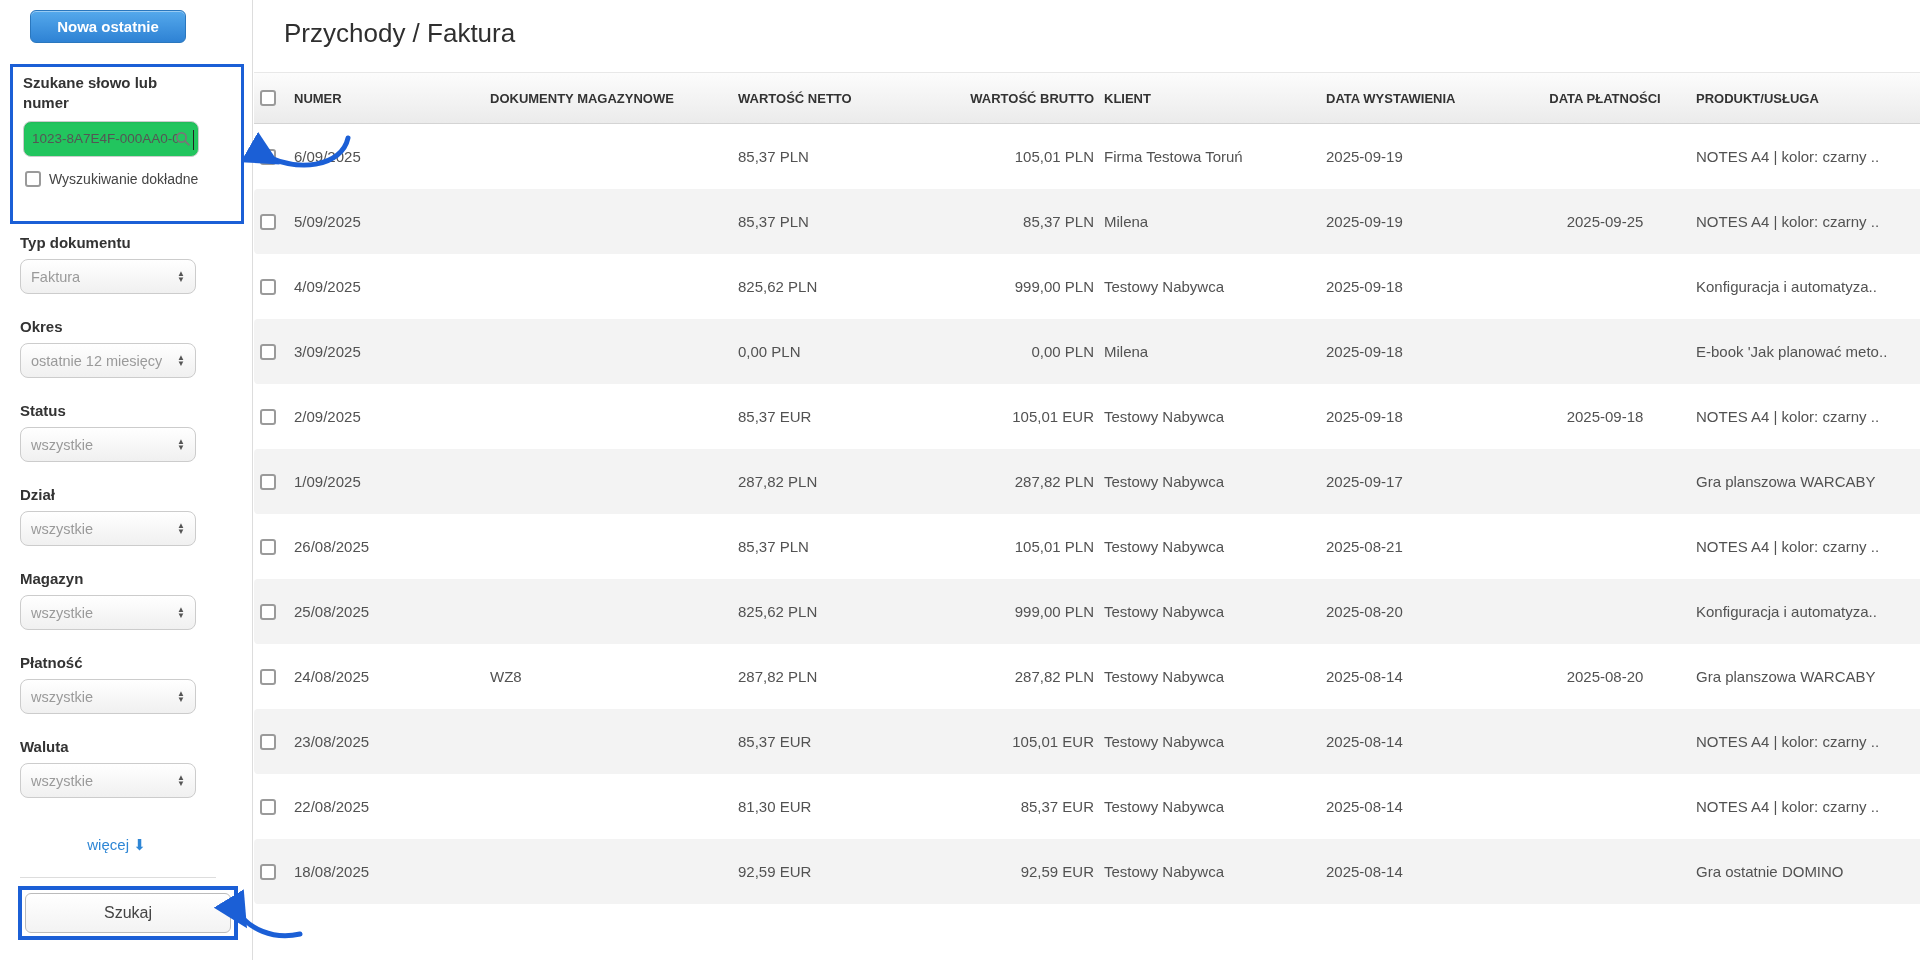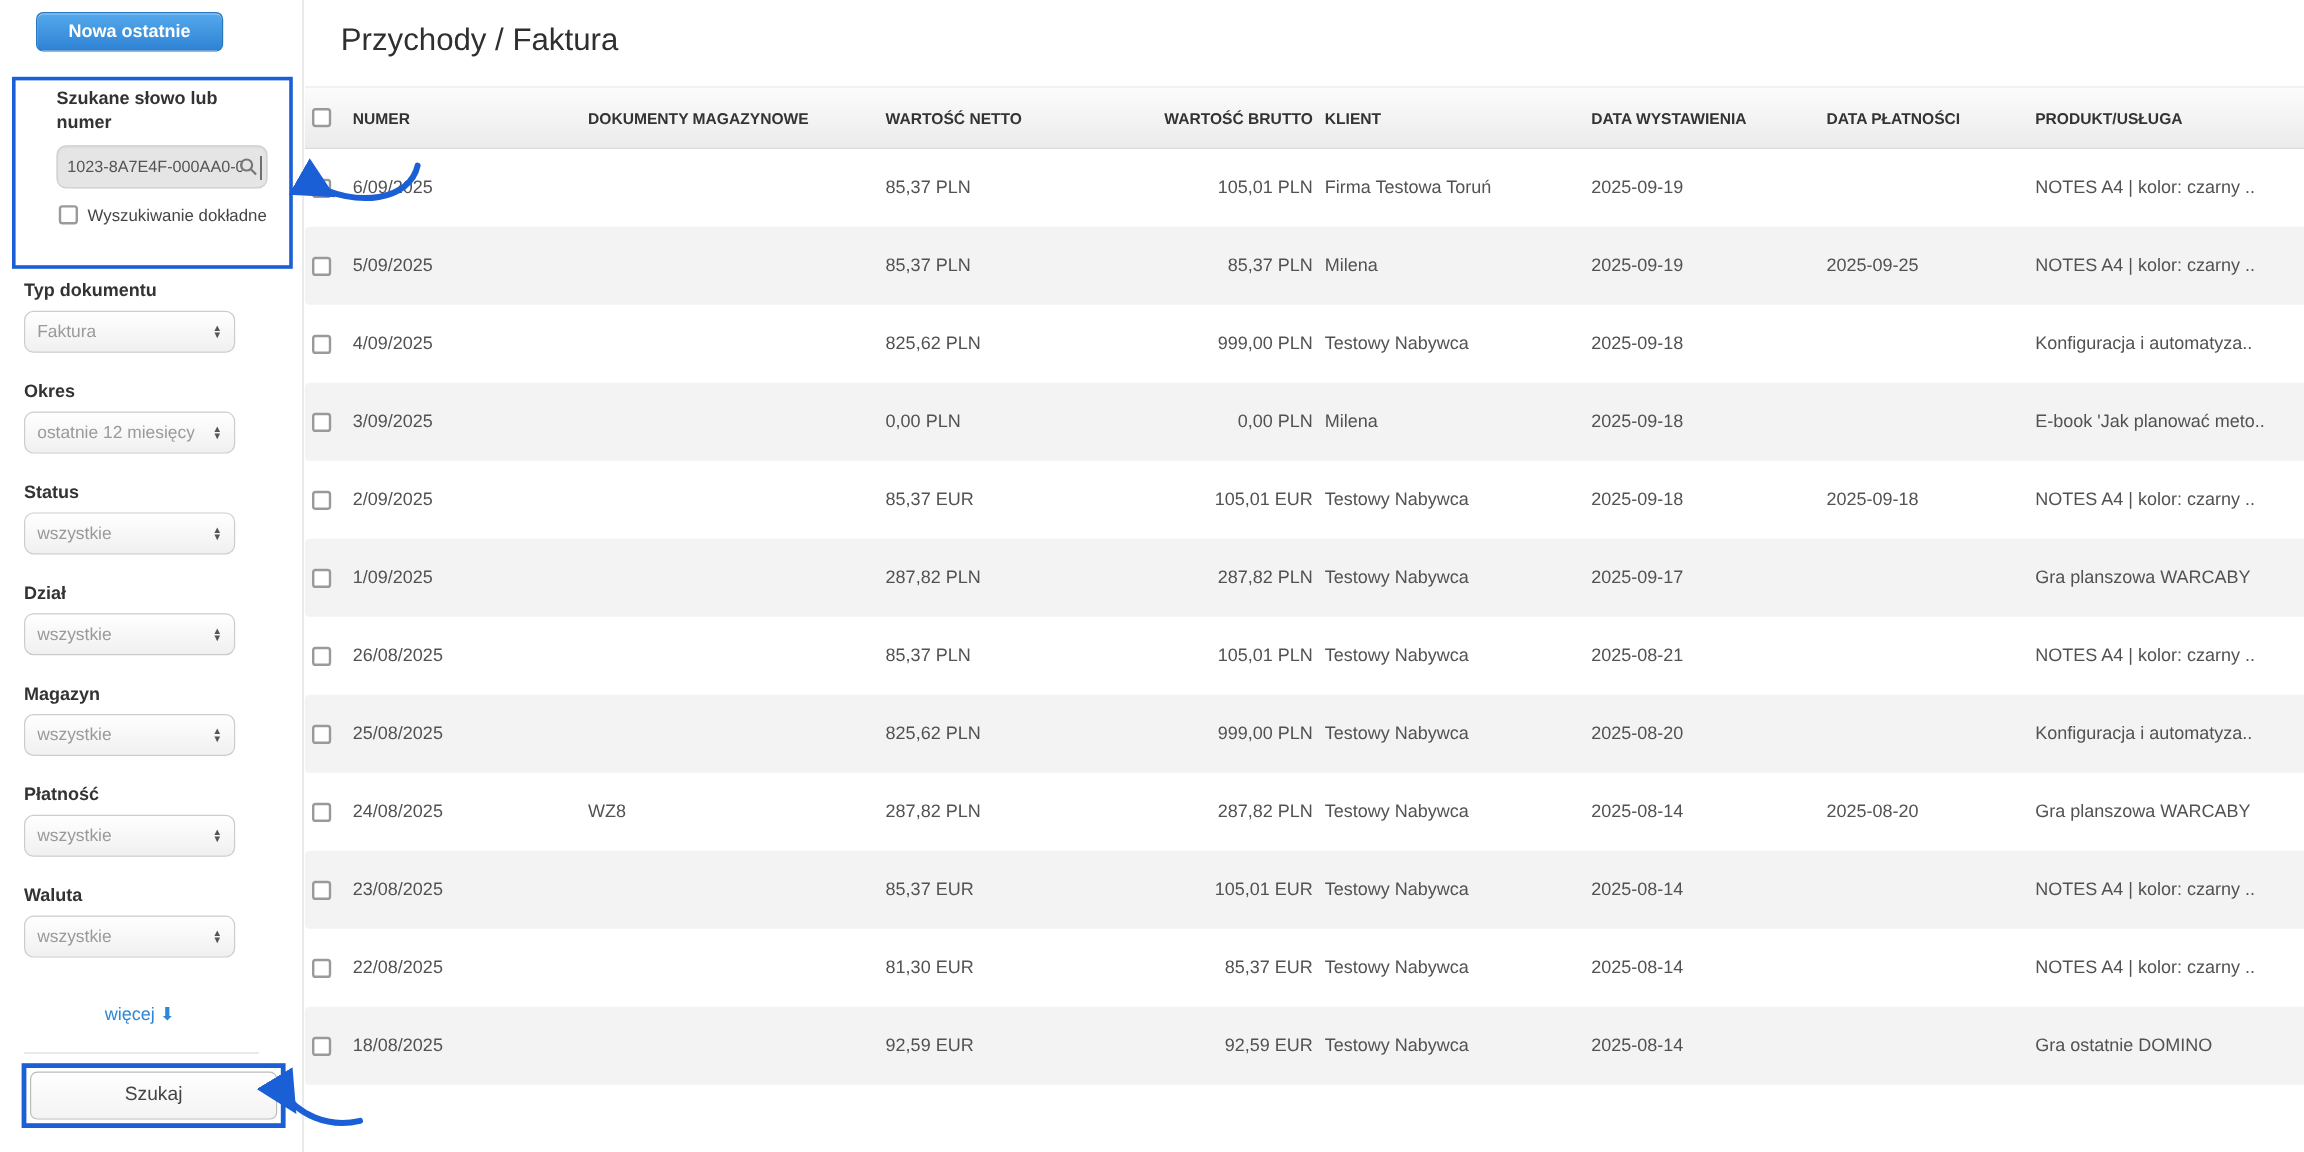--- a/index.html
+++ b/index.html
@@ -7,24 +7,24 @@
 
   
   .sidebar { position:absolute; left:0; top:0; width:253px; height:960px; background:#fff; border-right:1px solid #ddd; }
 
   .new-invoice-btn { position:absolute; left:30px; top:10px; width:156px; height:33px;
     background:linear-gradient(#55a9ec,#2e82d4); border:1px solid #2a77be; border-radius:6px;
     color:#fff; font-size:15px; font-weight:bold; text-align:center; line-height:31px; cursor:pointer;
     box-shadow:inset 0 1px 0 rgba(255,255,255,.4); }
 
   .search-panel { position:absolute; left:10px; top:64px; width:234px; height:160px;
-    border:3px solid #1b5fd6; background:#fff;padding-left:24px; }
+    border:3px solid #1b5fd6; background:#fff; }
   .search-label { margin:6px 0 0 10px; width:175px; font-size:15px; font-weight:bold; color:#333; line-height:1.35; }
   .search-input { position:relative; margin:7px 0 0 10px; width:176px; height:36px;
-    border:1px solid #ccc; border-radius:8px; background:#e5e5e5; display:flex; align-items:center;
+    border:1px solid #ccc; border-radius:8px; background:#22c55e; display:flex; align-items:center;
     padding:0 20px 0 8px; box-shadow:inset 0 1px 2px rgba(0,0,0,.06); }
   .search-input .value { font-size:13.5px; color:#555; white-space:nowrap; overflow:hidden; }
   .magnifier { position:absolute; right:7px; top:9px; width:16px; height:16px; }
   .caret { position:absolute; right:4px; top:8px; width:1.5px; height:20px; background:#222; }
   .exact-row { margin:14px 0 0 12px; display:flex; align-items:center; gap:8px; }
   .cb { width:16px; height:16px; border:2px solid #9a9a9a; border-radius:3px; background:#fff; flex:0 0 auto; }
   .exact-label { font-size:14px; color:#444; }
 
   .filters { position:absolute; left:0; top:228px; width:253px; }
   .filter-group { height:84px; padding:6px 0 0 20px; }
@@ -57,21 +57,21 @@
   .row { height:65px; font-size:15px; color:#525252; cursor:pointer; }
   .row:nth-child(even) { background:#f3f3f3; border-radius:4px; }
 
   .c-check { width:40px; padding-left:6px; display:flex; align-items:center; }
   .c-numer { width:196px; }
   .c-dok   { width:248px; }
   .c-netto { width:172px; text-align:left; padding-right:2px; }
   .c-brutto{ width:186px; text-align:right; padding-right:2px; }
   .c-klient{ width:222px; padding-left:8px; }
   .c-wyst  { width:196px; padding-left:8px; }
-  .c-plat  { width:174px; padding-left:8px; }
+  .c-plat  { width:174px; padding-left:8px;text-align:center; }
   .c-prod  { flex:1; padding-left:8px; white-space:nowrap; overflow:hidden; }
 
   
   .annotations { position:absolute; left:0; top:0; width:1920px; height:960px; pointer-events:none; }
 </style>
 </head>
 <body>
 
 <div class="sidebar">
 

